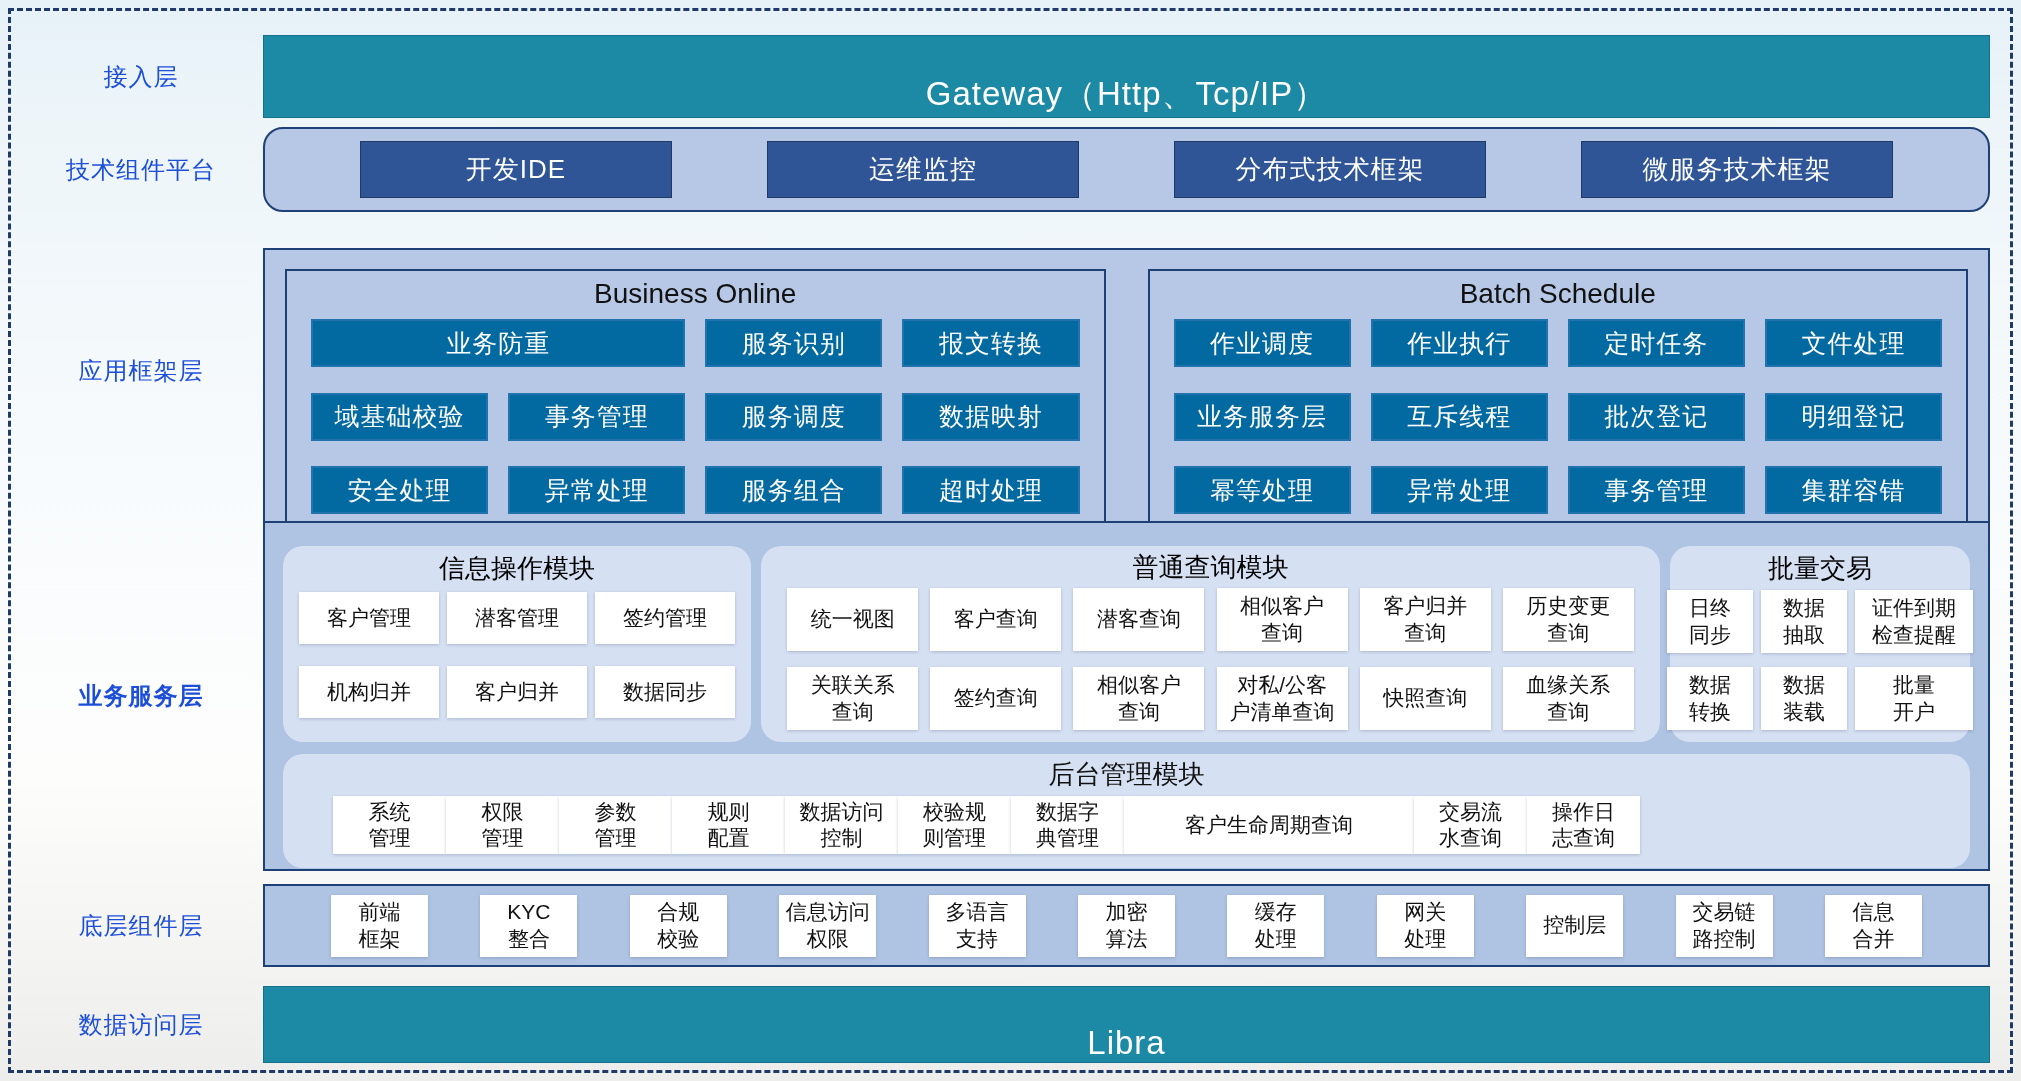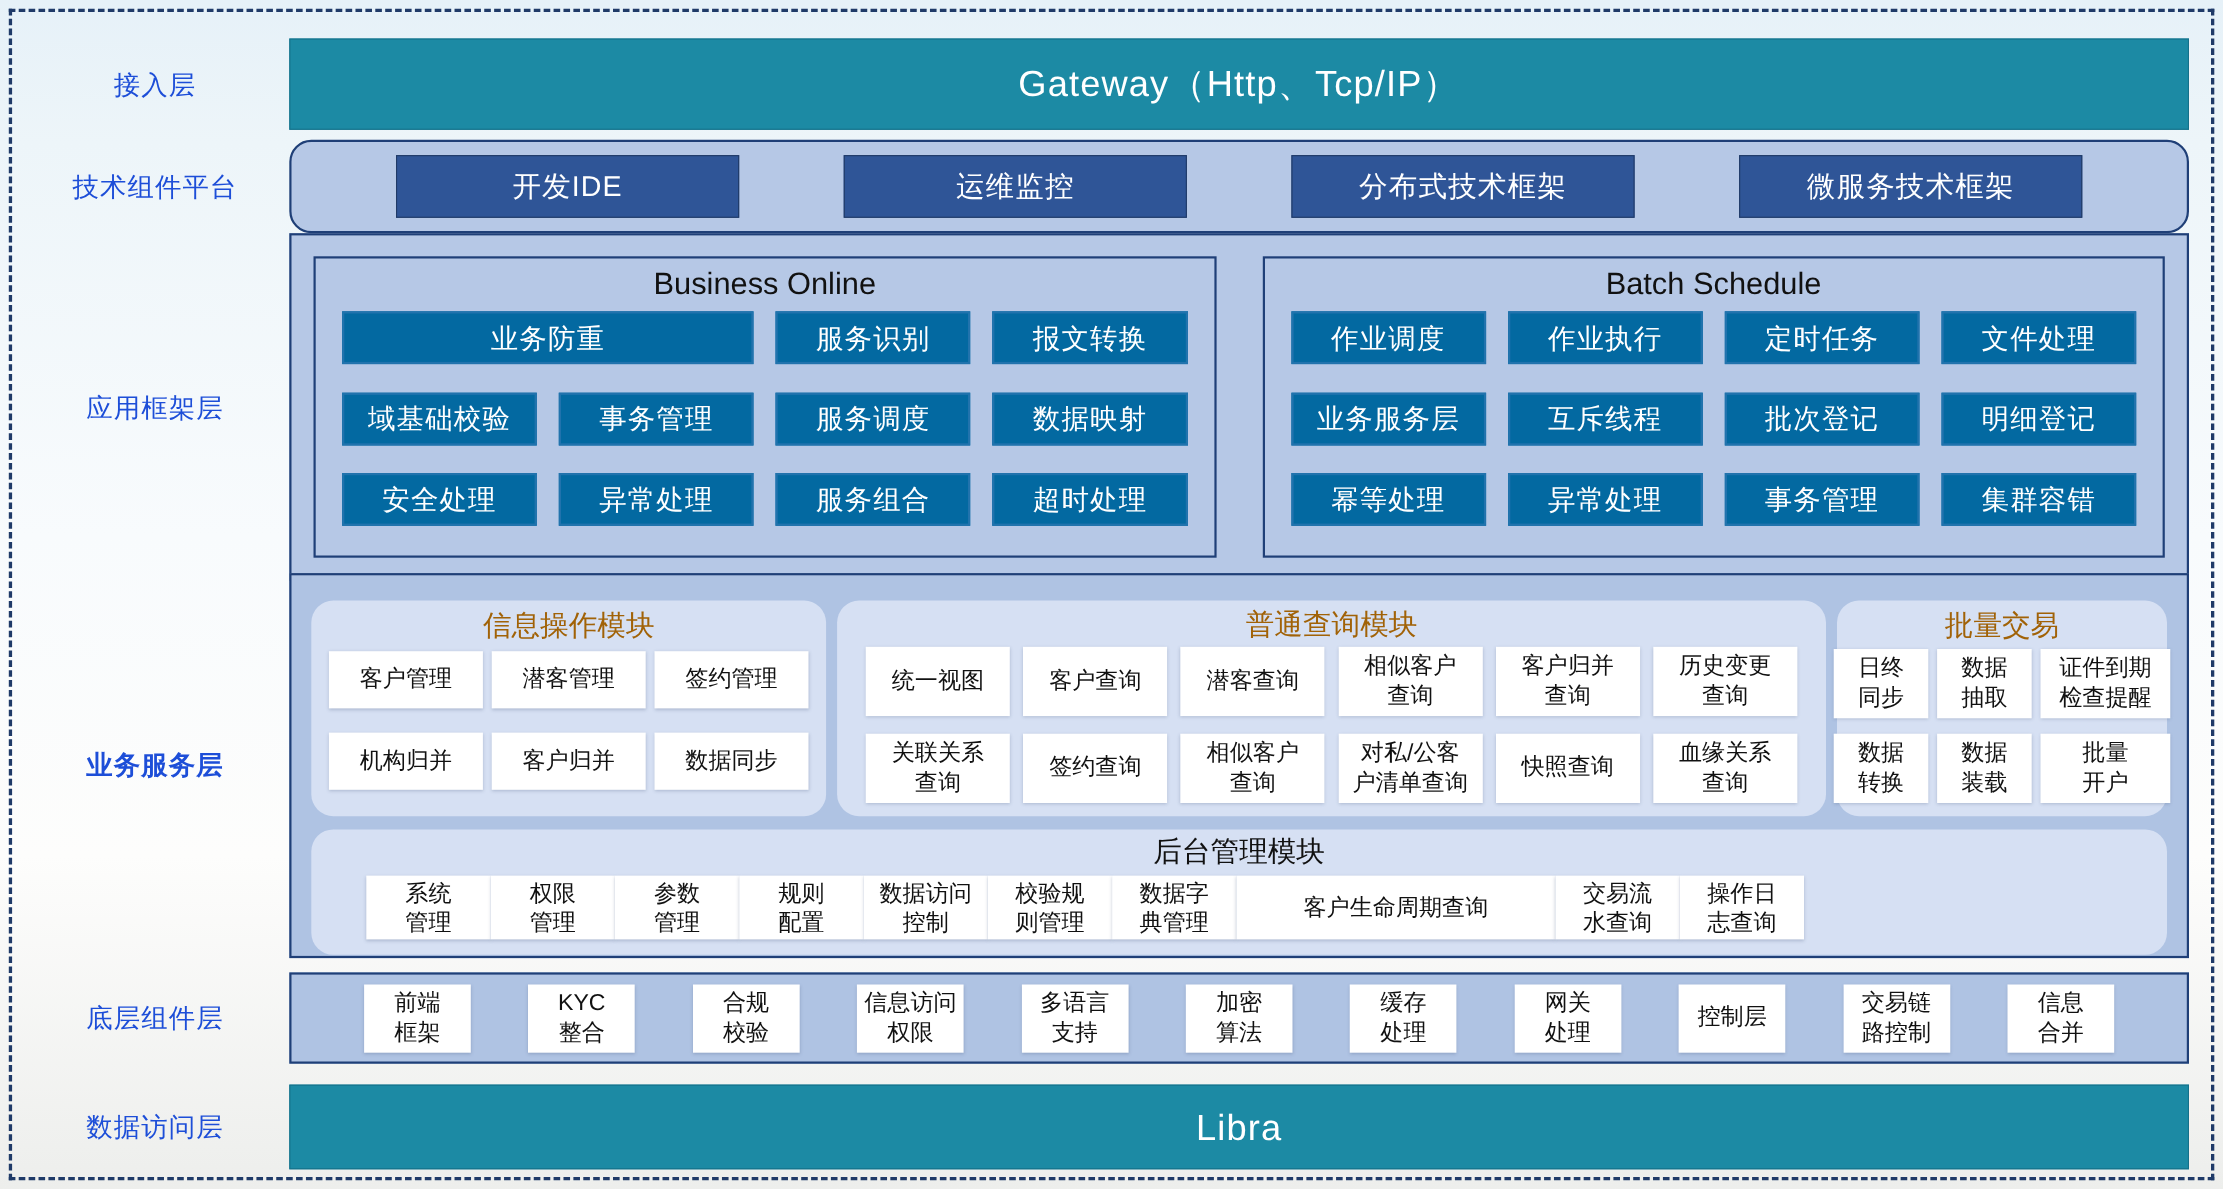--- a/index.html
+++ b/index.html
@@ -12,21 +12,21 @@
   .frame{position:absolute;inset:8px;border:3px dashed #1F3A68;pointer-events:none;}
 
   .layer-label{
     position:absolute;left:22px;width:238px;display:flex;align-items:center;justify-content:center;
     font-size:24px;color:#1d4ed8;letter-spacing:1px;white-space:nowrap;
   }
   .row{position:absolute;left:263px;width:1727px;box-sizing:border-box;}
 
   
   .teal-bar{
-    background:#1C8AA4;border:1px solid #15718A;display:flex;align-items:center;justify-content:center;
+    background:#1C8AA4;border:1px solid #15718A;display:flex;align-items:flex-end;justify-content:center;
     color:#fff;font-size:33px;letter-spacing:1px;
   }
 
   
   .tech-row{
     background:#B6C8E6;border:2px solid #1F3F77;display:flex;align-items:center;justify-content:space-evenly;
   }
   .navy-btn{
     width:310px;height:55px;background:#2F5597;border:1px solid #203A66;
     display:flex;align-items:center;justify-content:center;color:#fff;font-size:26px;letter-spacing:1px;
@@ -44,21 +44,21 @@
     color:#fff;font-size:25px;letter-spacing:1px;height:48px;box-sizing:border-box;
   }
   .fw-cell.span2{grid-column:span 2;}
 
   
   .biz{
     background:#AFC3E3;border:2px solid #1F3F77;padding:23px 18px 12px;display:flex;flex-direction:column;gap:12px;
   }
   .biz-top{display:flex;gap:10px;height:196px;}
   .soft-panel{background:#D6E0F3;border-radius:20px;box-sizing:border-box;display:flex;flex-direction:column;}
-  .soft-title{height:44px;display:flex;align-items:center;justify-content:center;font-size:26px;color:#a16207;}
+  .soft-title{height:44px;display:flex;align-items:center;justify-content:center;font-size:26px;color:#000000;}
   .cell{
     background:#fff;box-shadow:0 1px 3px rgba(60,80,120,.28);display:flex;align-items:center;justify-content:center;
     font-size:21px;color:#111;text-align:center;white-space:pre-line;line-height:1.25;box-sizing:border-box;
   }
   .info-panel{width:468px;}
   .info-grid{display:grid;grid-template-columns:repeat(3,140px);justify-content:space-evenly;row-gap:22px;padding:2px 8px 14px;}
   .info-grid .cell{height:52px;}
   .query-panel{flex:1;}
   .query-grid{display:grid;grid-template-columns:repeat(6,131px);justify-content:space-evenly;row-gap:16px;padding:0 14px 12px;}
   .query-grid .cell{height:63px;}
@@ -94,21 +94,21 @@
   <span>Gateway（Http、Tcp/IP）</span>
 </div>
 
 <div class="row tech-row" style="top:127px;height:85px;border-radius:20px;">
   <div class="navy-btn">开发IDE</div>
   <div class="navy-btn">运维监控</div>
   <div class="navy-btn">分布式技术框架</div>
   <div class="navy-btn">微服务技术框架</div>
 </div>
 
-<div class="row appfw" style="top:212px;height:316px;">
+<div class="row appfw" style="top:248px;height:316px;">
   <div class="fw-panel">
     <div class="fw-title">Business Online</div>
     <div class="fw-grid">
       <div class="fw-cell span2">业务防重</div>
       <div class="fw-cell">服务识别</div>
       <div class="fw-cell">报文转换</div>
       <div class="fw-cell">域基础校验</div>
       <div class="fw-cell">事务管理</div>
       <div class="fw-cell">服务调度</div>
       <div class="fw-cell">数据映射</div>

